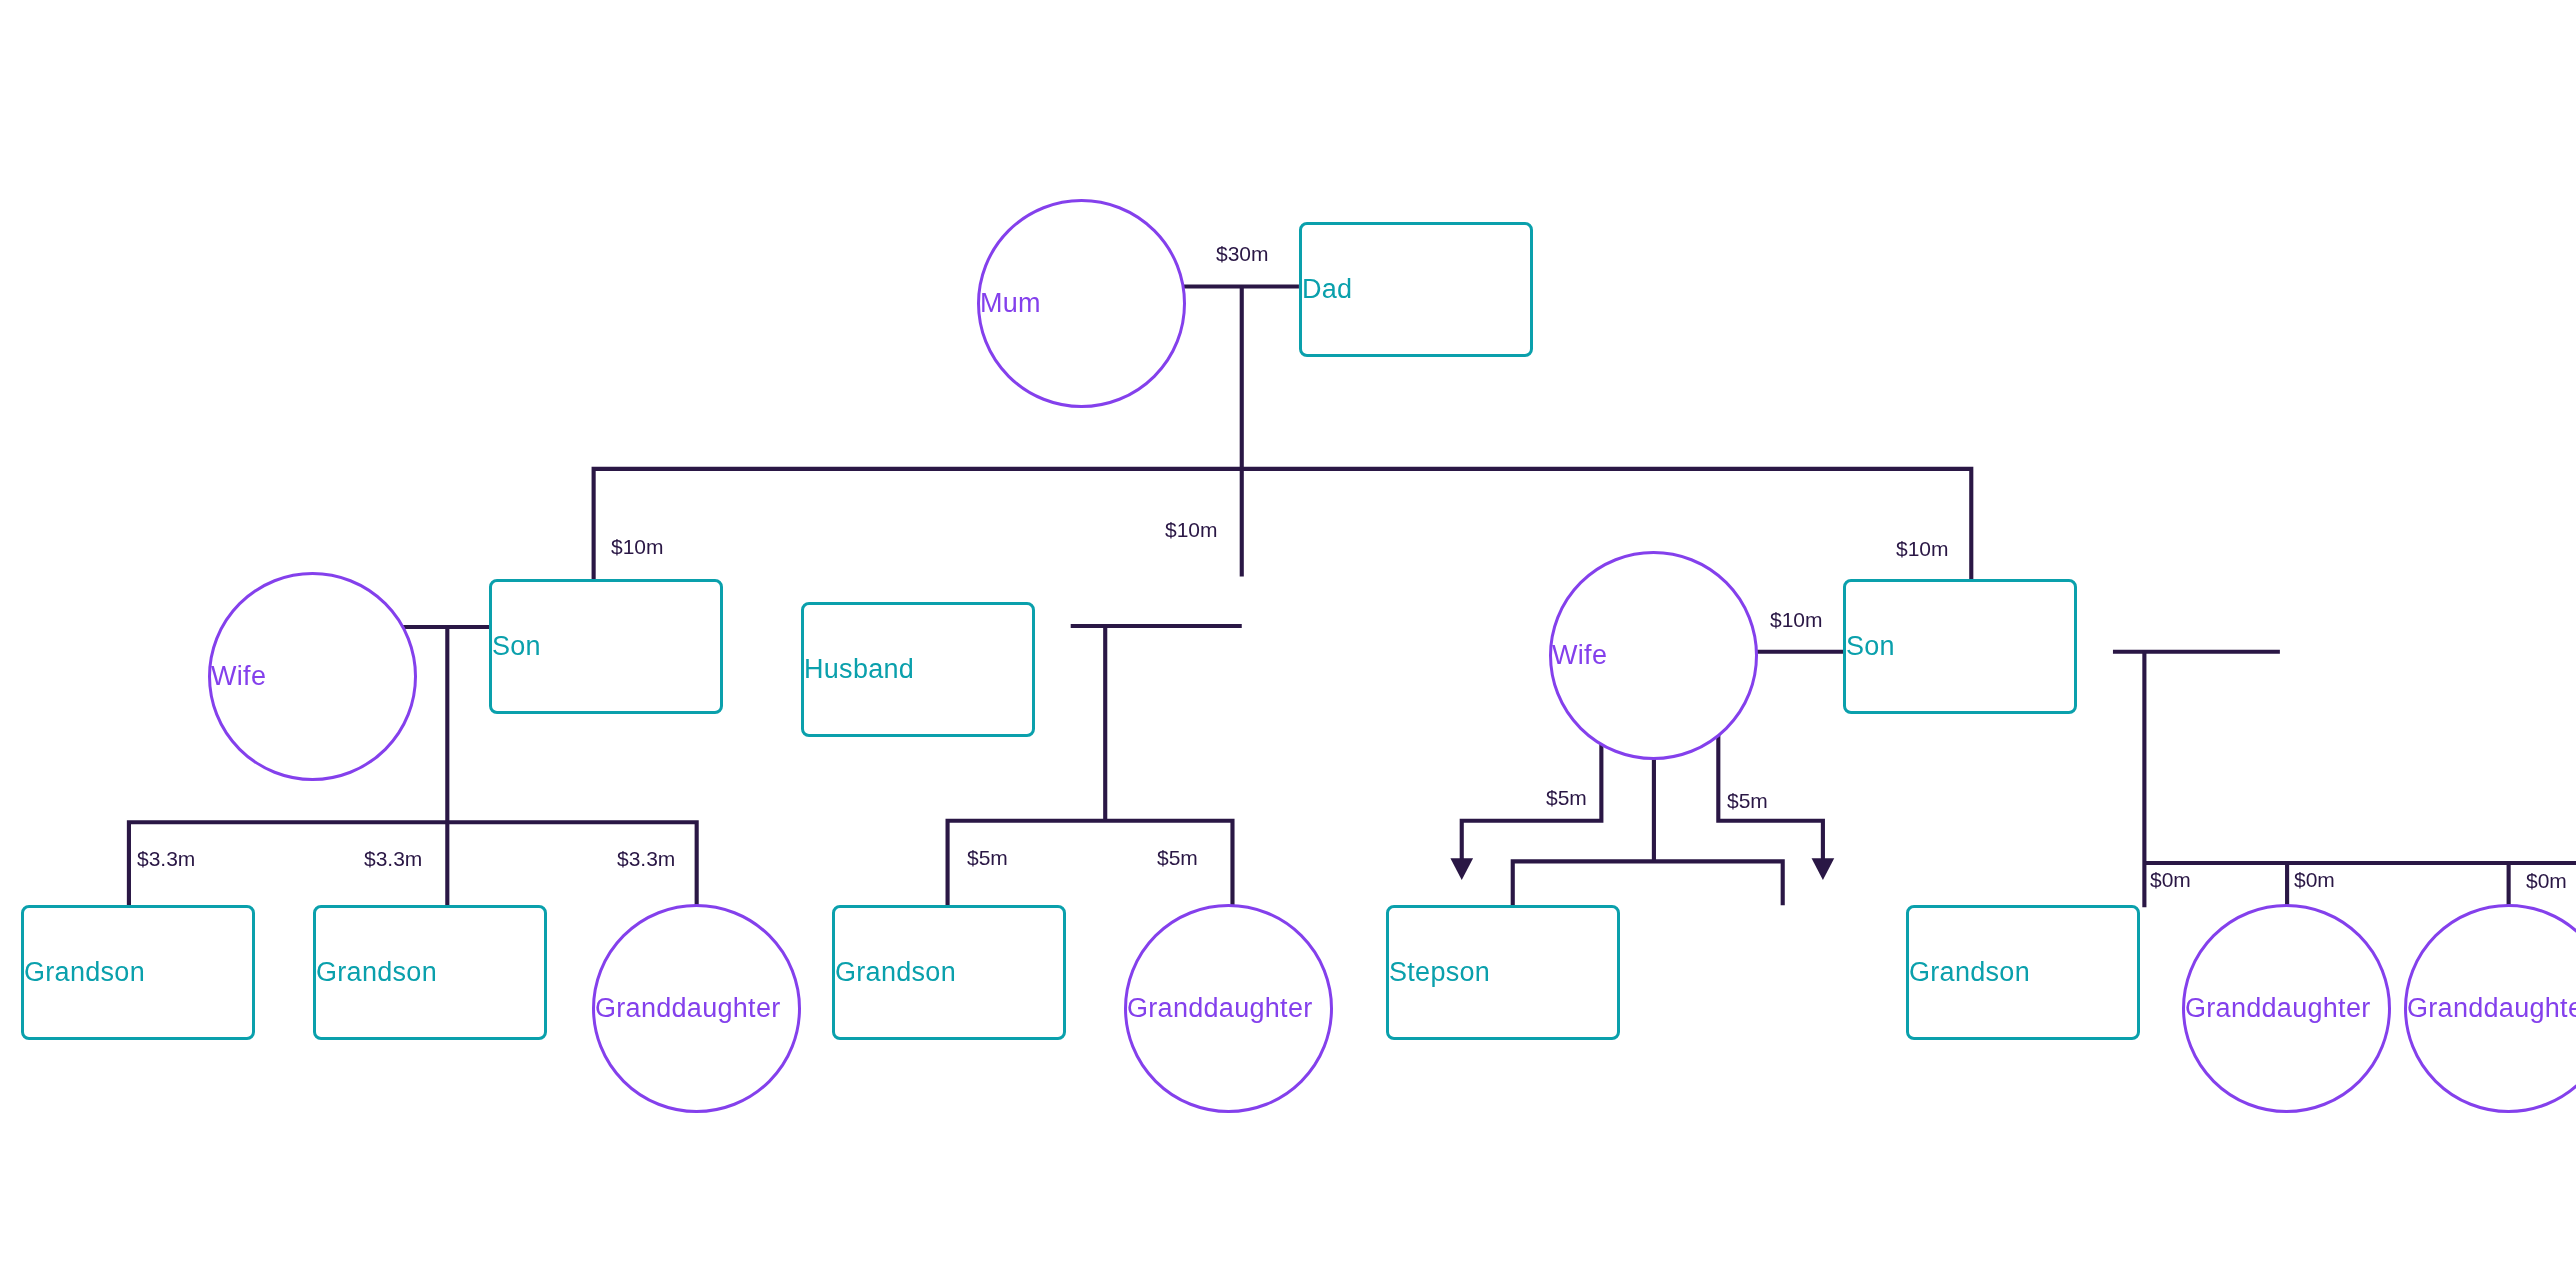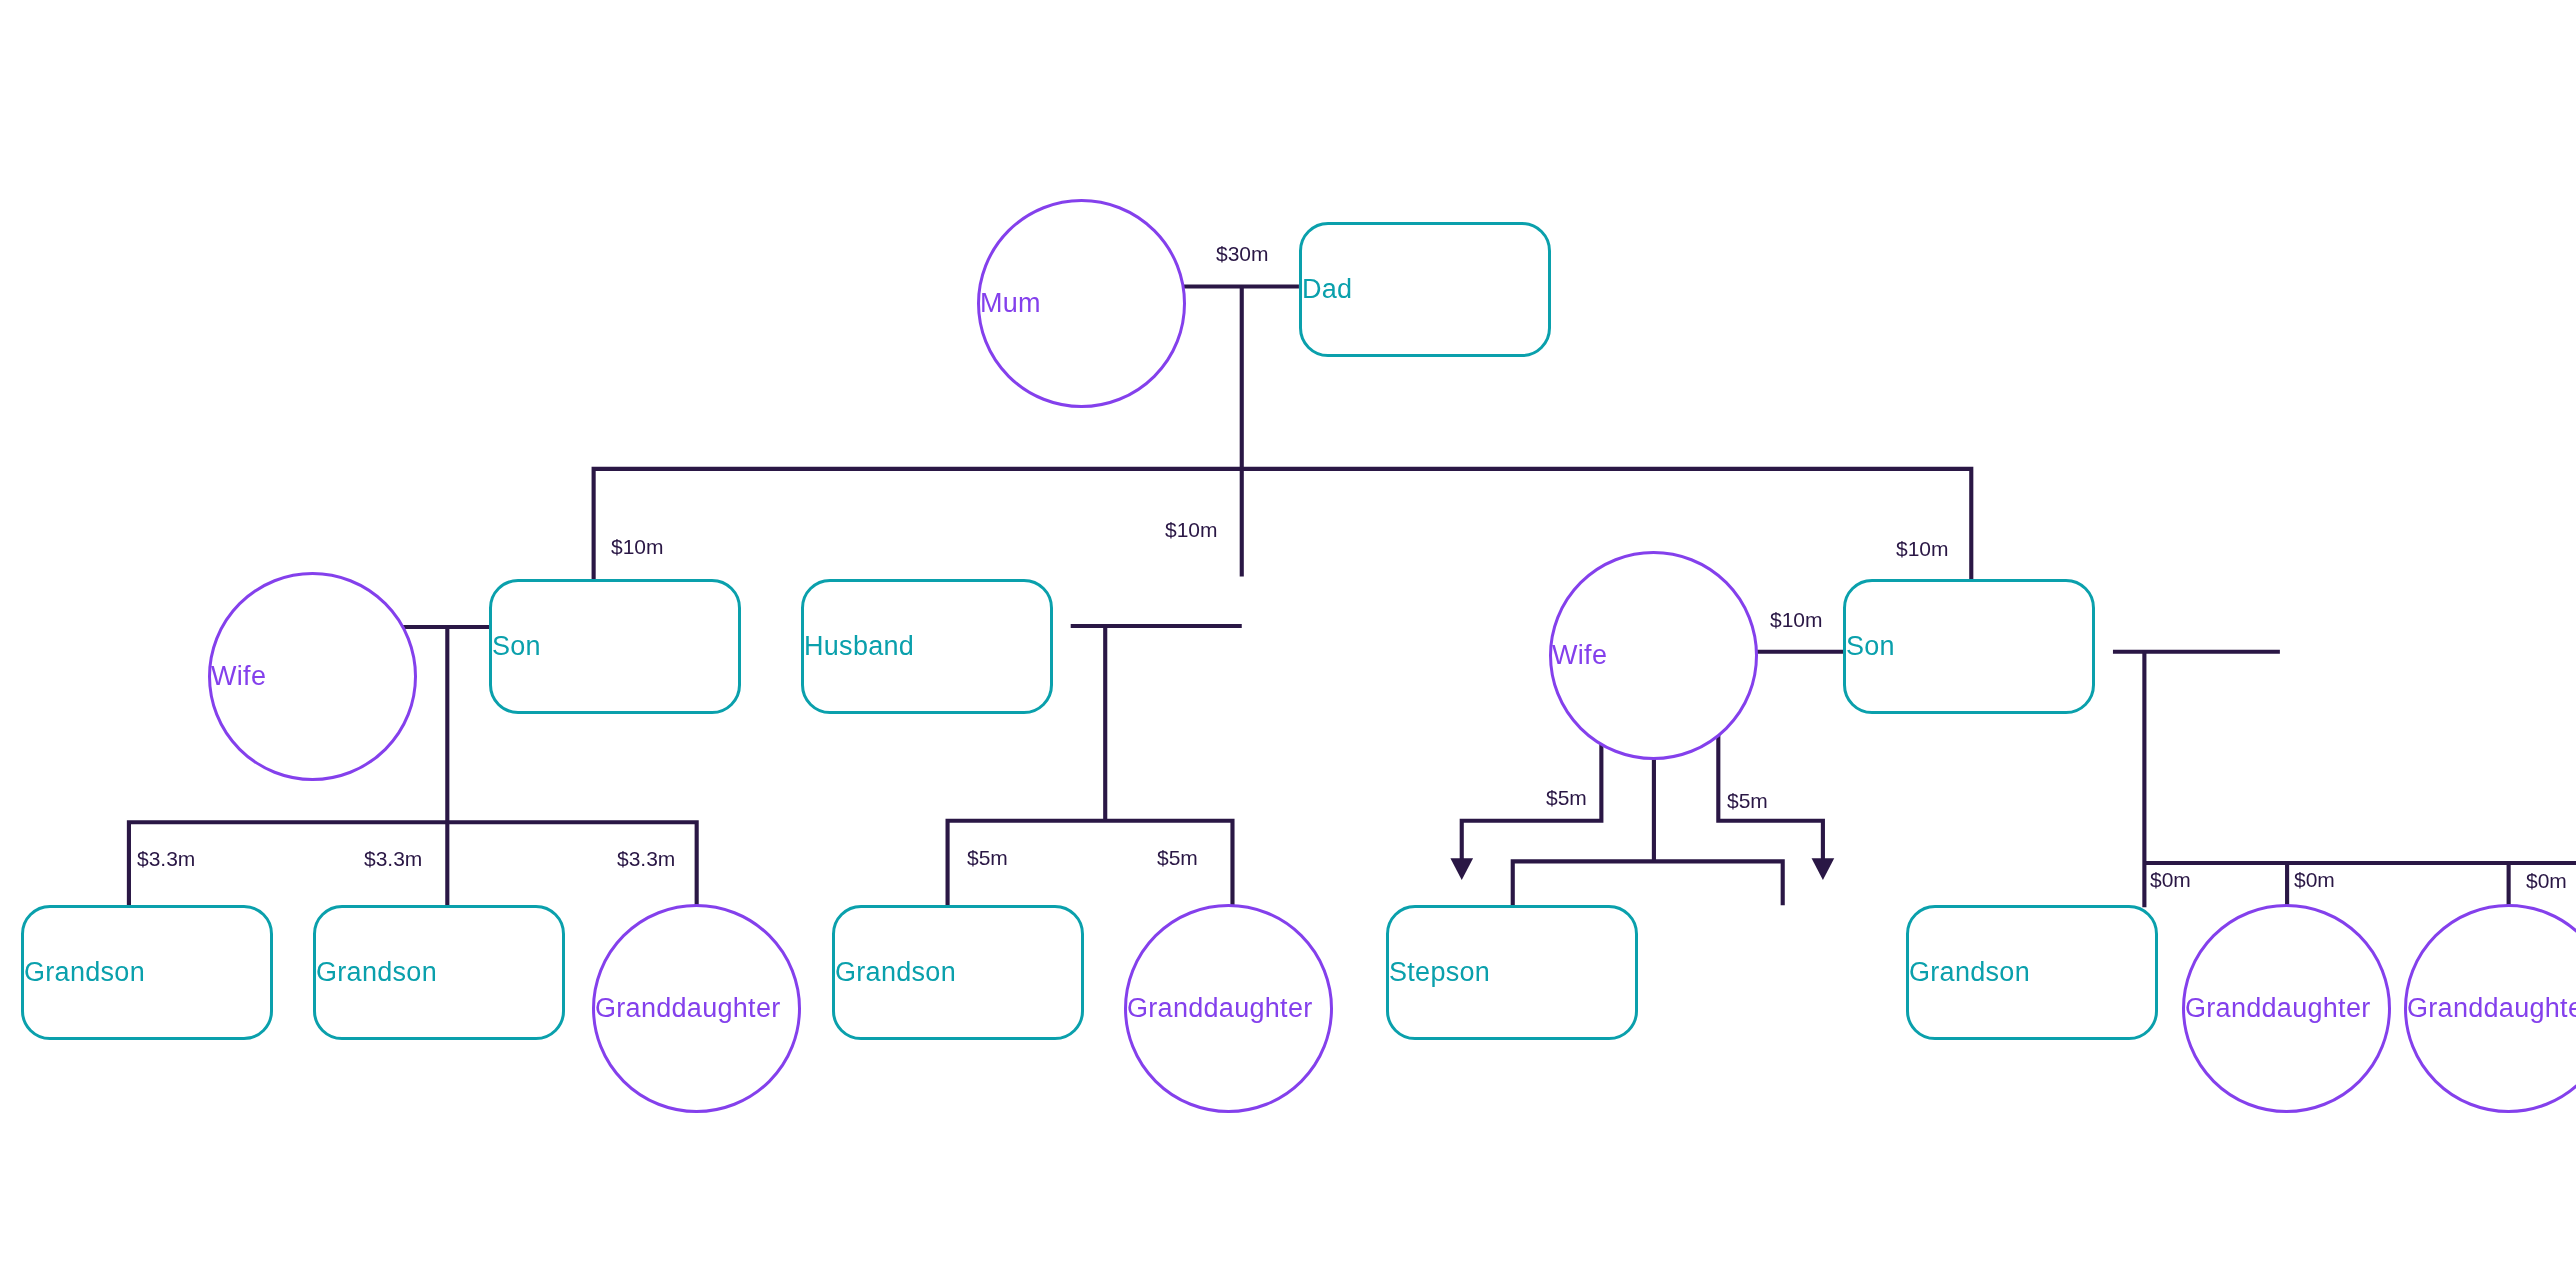--- a/index.html
+++ b/index.html
@@ -21,21 +21,21 @@
   svg.wires polygon{fill:var(--line);stroke:none;}
   .node{
     position:absolute;z-index:2;
     display:flex;align-items:center;
     box-sizing:border-box;background:#ffffff;
     text-align:center;
   }
   .node span{font-size:27px;font-weight:500;letter-spacing:0.3px;line-height:1.1;}
   .circle{width:209px;height:209px;border-radius:50%;border:3.6px solid var(--female);}
   .circle span{color:var(--female);}
-  .rect{width:252px;height:135px;border-radius:29px;border:3.6px solid var(--male);}
+  .rect{width:234px;height:135px;border-radius:8px;border:3.6px solid var(--male);}
   .rect span{color:var(--male);}
   .amount{
     position:absolute;z-index:3;
     color:var(--line);font-size:21px;font-weight:500;
     line-height:1;white-space:nowrap;
   }
 </style>
 </head>
 <body>
 
@@ -72,21 +72,21 @@
   <div class="node rect" style="left:1299px;top:222px">
       <span>Dad</span>
     </div>
 
   <div class="node circle" style="left:208px;top:572px">
       <span>Wife</span>
     </div>
   <div class="node rect" style="left:489px;top:579px">
       <span>Son</span>
     </div>
-  <div class="node rect" style="left:801px;top:579px">
+  <div class="node rect" style="left:801px;top:602px">
       <span>Husband</span>
     </div>
   <div class="node circle" style="left:1549px;top:551px">
       <span>Wife</span>
     </div>
   <div class="node rect" style="left:1843px;top:579px">
       <span>Son</span>
     </div>
 
   <div class="node rect" style="left:21px;top:905px">

